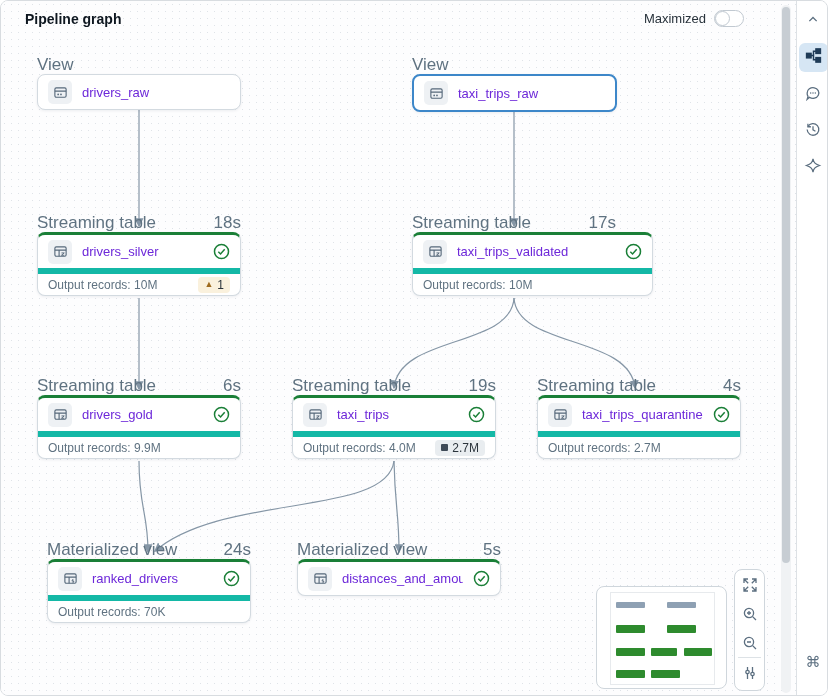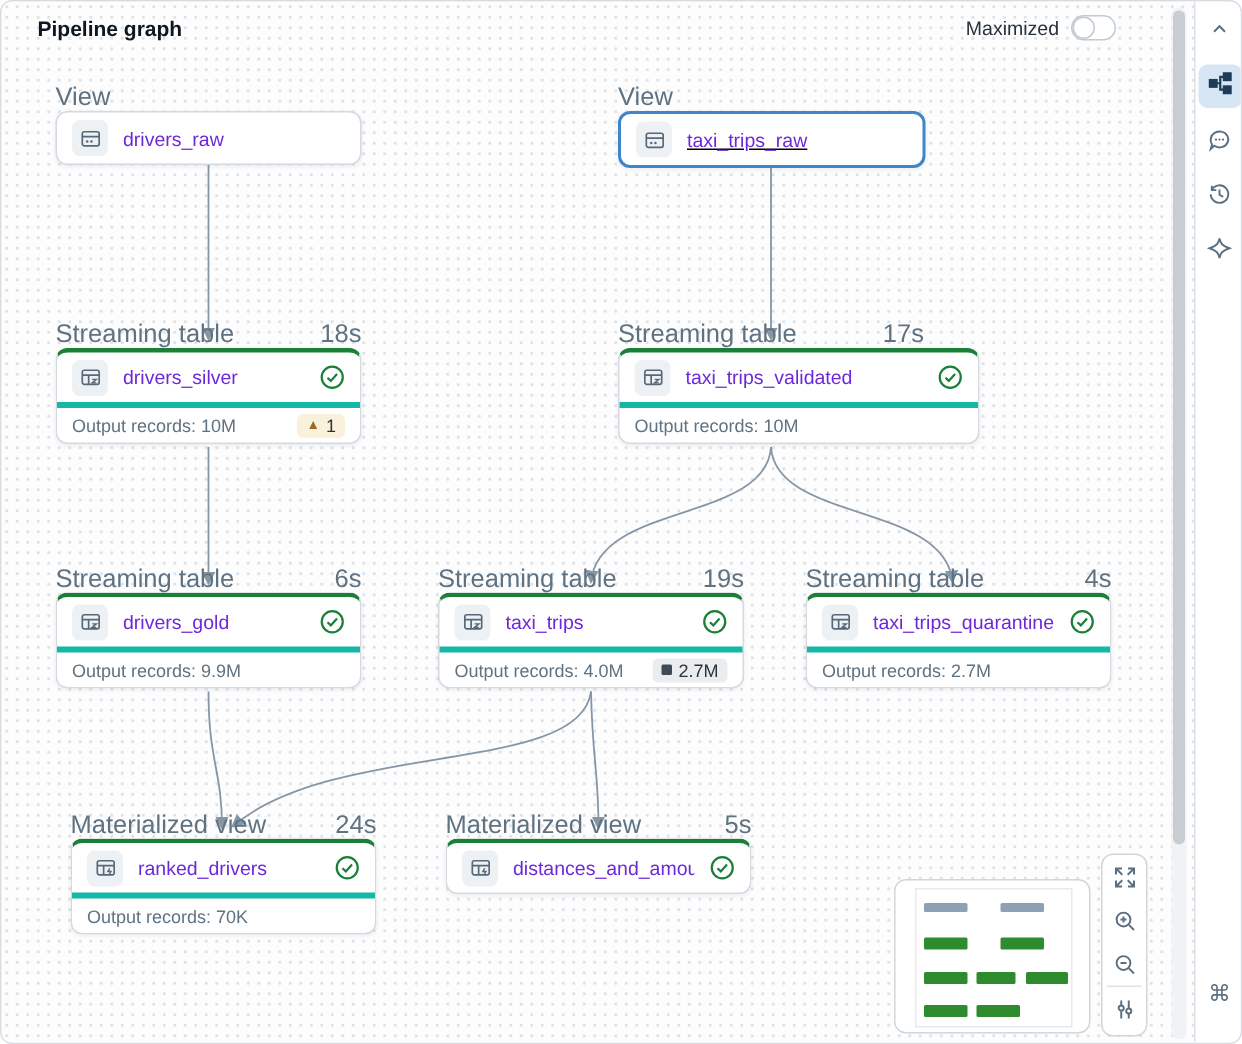--- a/index.html
+++ b/index.html
@@ -22,27 +22,27 @@
   
   svg.edges { position:absolute; left:0; top:0; z-index:1; pointer-events:none; }
 
   
   .label-row { position:absolute; display:flex; justify-content:space-between; font-size:17px; color:#5f7281; z-index:2; }
 
   
   .node { position:absolute; background:#fff; border:1px solid #d3dae0; border-radius:8px;
     box-shadow:0 1px 3px rgba(20,35,50,0.07); z-index:3; cursor:pointer; }
   .node.success { border-top:3px solid #1a7f37; }
-  .node.selected { border:2px solid #3d87c9;text-decoration:underline; }
+  .node.selected { border:2px solid #3d87c9; }
   .node-header { display:flex; align-items:center; gap:10px; padding:0 10px; height:34px; }
   .node.success .node-header { height:33px; }
   .node-icon { width:24px; height:24px; background:#eef1f4; border-radius:5px; display:flex; align-items:center; justify-content:center; flex:none; }
   .node-name { font-size:13px; color:#6d28d9; white-space:nowrap; overflow:hidden; flex:1; }
   .status-icon { width:17px; height:17px; flex:none; display:flex; }
-  .node-footer { border-top:4px solid #14b8a6; padding:0 10px; height:27px; display:flex; align-items:center; justify-content:space-between; font-size:12px; color:#5f7281; }
+  .node-footer { border-top:6px solid #14b8a6; padding:0 10px; height:27px; display:flex; align-items:center; justify-content:space-between; font-size:12px; color:#5f7281; }
   .badge { display:flex; align-items:center; gap:4px; border-radius:4px; padding:1px 6px; font-size:12px; color:#2b343c; }
   .badge.warn { background:#faf1dd; }
   .badge.warn .tri { color:#9e6b1f; font-size:9px; font-style:normal; line-height:1; }
   .badge.metric { background:#e9edf0; }
   .badge.metric .sq { width:7px; height:7px; background:#3e4a57; border-radius:1px; display:inline-block; }
   .badge b { font-weight:normal; }
 
   
   .minimap { position:absolute; left:595px; top:585px; width:131px; height:103px; background:#fff;
     border:1px solid #cfd6dc; border-radius:8px; z-index:4; }

